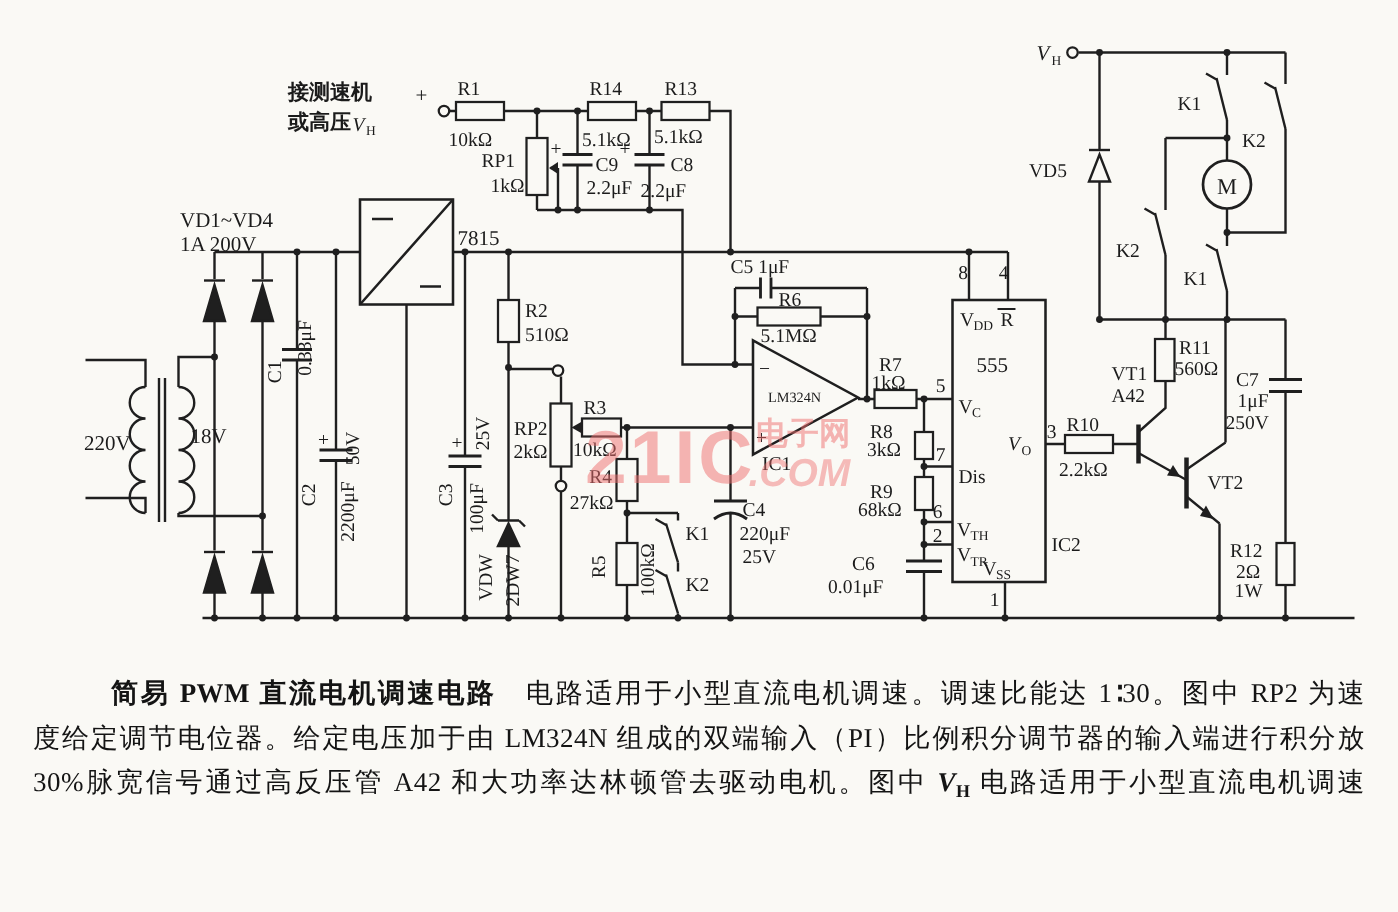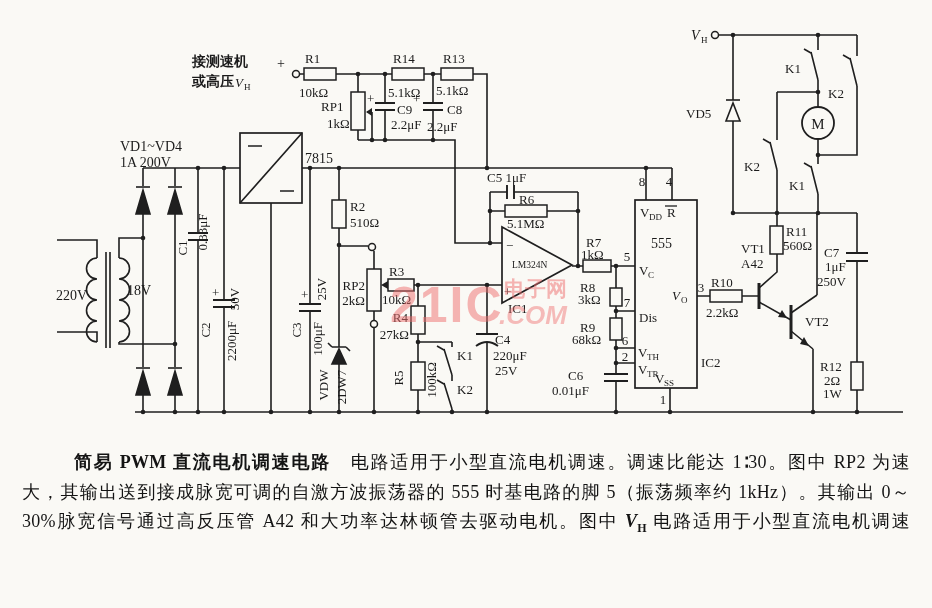--- a/index.html
+++ b/index.html
@@ -336,16 +336,16 @@
 
   <g>
     <text class="wm" x="390" y="322" font-size="50" fill="#ef6f6f" opacity="0.5" letter-spacing="2">21IC</text>
     <text class="wm" x="504" y="296" font-size="21" fill="#ef6f6f" opacity="0.5">电子网</text>
     <text class="wm it" x="499" y="324" font-size="26" fill="#ef6f6f" opacity="0.45" font-style="italic">.COM</text>
   </g>
 </svg>
 
 <div class="caption">
   <div class="cap-line cap-first"><span class="cap-title">简易 PWM 直流电机调速电路</span><span>　电路适用于小型直流电机调速。调速比能达 1∶30。图中 RP2 为速</span></div>
-  <div class="cap-line">大，其输出送到接成脉宽可调的自激方波振荡器的 555 时基电路的脚 5（振荡频率约 1kHz）。其输出 0～</div>
+  <div class="cap-line">度给定调节电位器。给定电压加于由 LM324N 组成的双端输入（PI）比例积分调节器的输入端进行积分放</div>
   <div class="cap-line"><span>30%脉宽信号通过高反压管 A42 和大功率达林顿管去驱动电机。图中 </span><span class="cap-v"><span>V</span><sub>H</sub></span><span> 电路适用于小型直流电机调速</span></div>
 </div>
 </div>
 
 </body></html>

